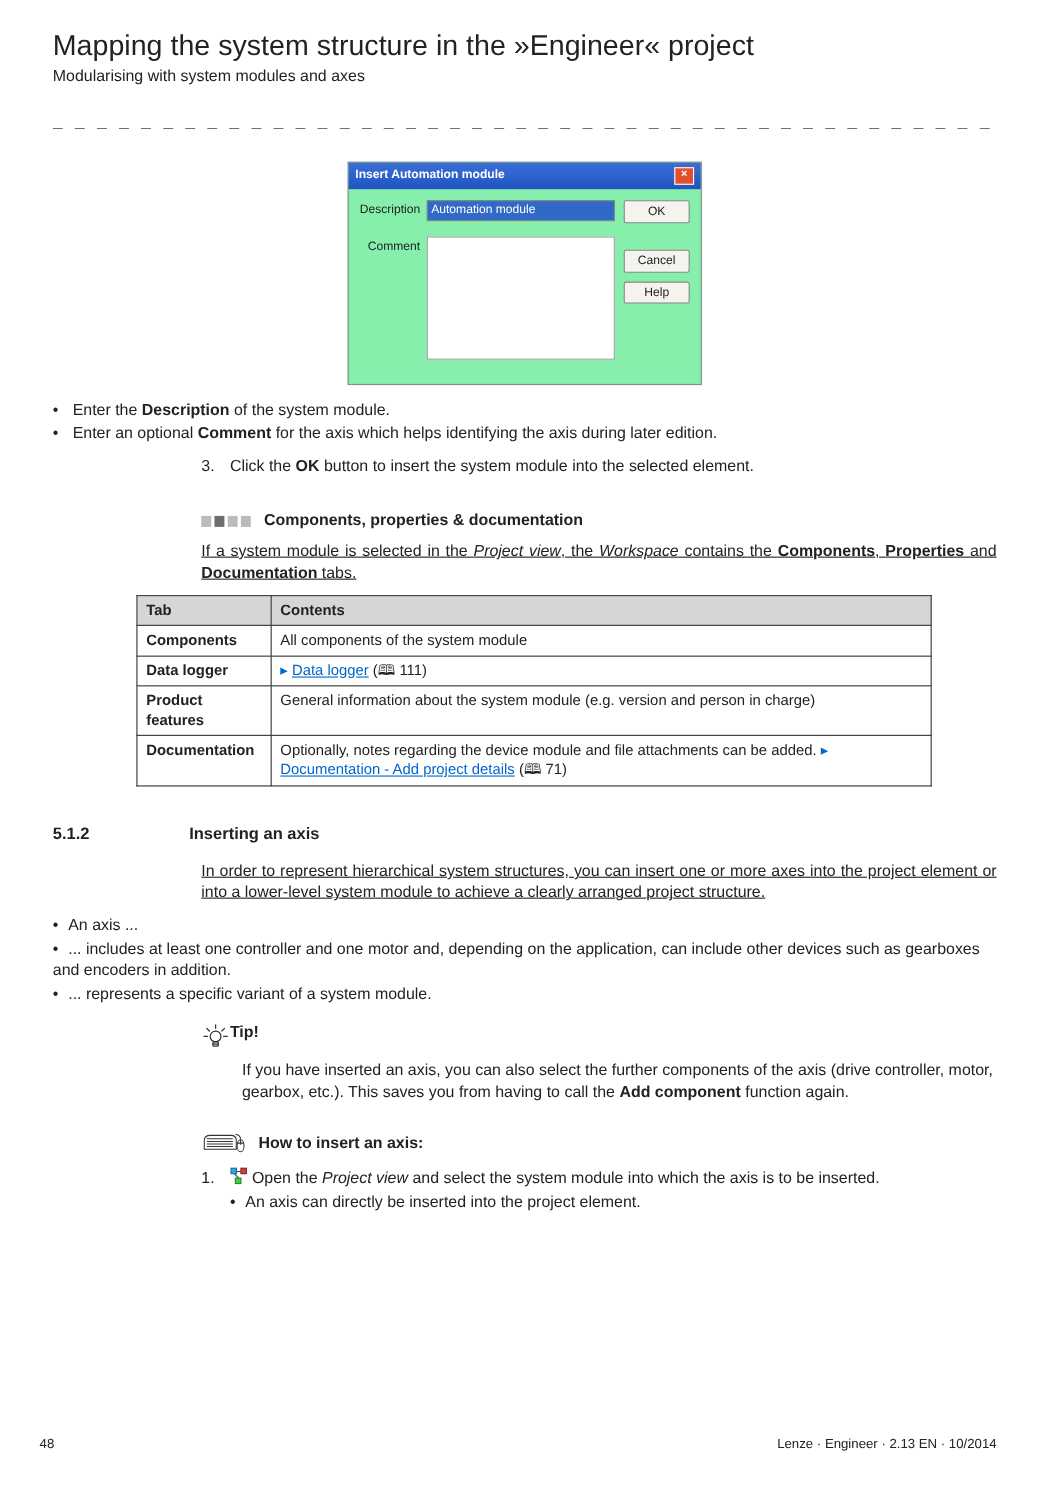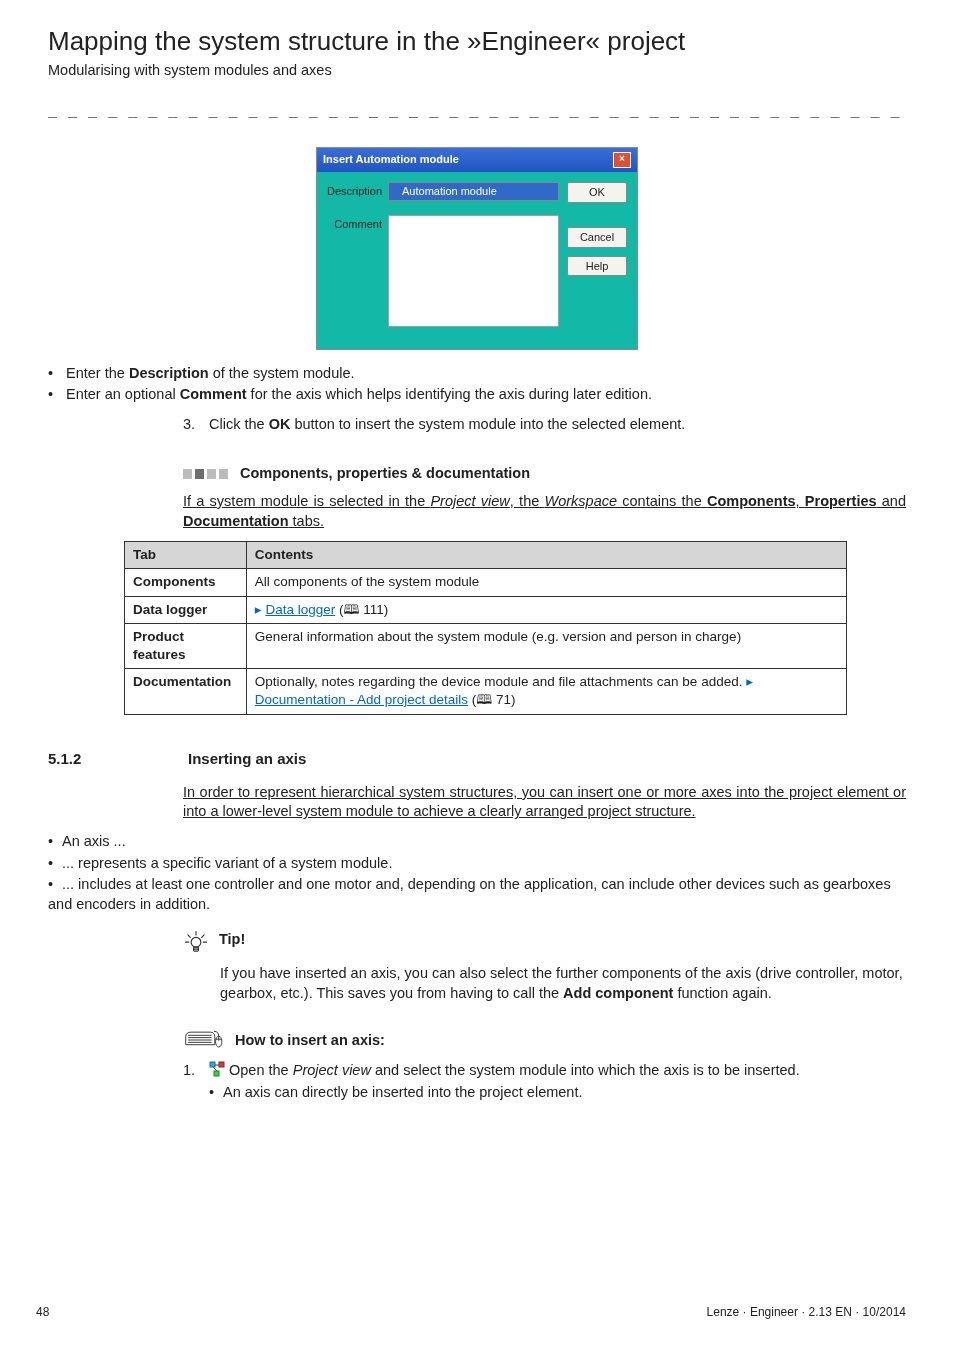--- a/index.html
+++ b/index.html
@@ -38,21 +38,21 @@
     white-space: nowrap;
     overflow: hidden;
     margin: 6px 0 28px 0;
   }
 
   
   .dialog {
     width: 320px;
     margin: 0 auto 14px auto;
     border: 1px solid #8b8b8b;
-    background: #14b8a6;
+    background: #86efac;
     font-family: Tahoma, sans-serif;
     font-size: 11px;
     box-shadow: 1px 1px 0 rgba(0,0,0,0.05);
   }
   .dlg-title {
     background: linear-gradient(#3b6fd6, #1f54c2);
     color: #fff;
     font-weight: bold;
     padding: 4px 6px;
     display: flex;
@@ -90,21 +90,21 @@
     width: 55px;
     text-align: right;
     padding-top: 2px;
     font-size: 11px;
   }
   .dlg-input {
     flex: 1;
     background: #3169c6;
     color: #fff;
     border: 1px solid #888;
-    padding: 1px 13px;
+    padding: 1px 3px;
     font-size: 11px;
   }
   .dlg-textarea {
     flex: 1;
     height: 110px;
     border: 1px solid #a0a0a0;
     background: #fff;
   }
   .dlg-buttons {
     width: 60px;
@@ -165,35 +165,34 @@
   table.tbl th {
     background: #d6d6d6;
     font-weight: 700;
   }
   a.link { color: #0066cc; text-decoration: underline; }
   .arrow { color: #0066cc; }
 
   
   .sect-row {
     display: flex;
-    gap: 40px;
+    gap: 24px;
     margin: 34px 0 14px 0;
   }
   .sect-num { font-weight: 700; width: 100px; font-size: 15px; }
   .sect-title { font-weight: 700; font-size: 15px; }
 
   .bullet-l1 { margin-left: 160px; }
   .bullet-l2 { margin-left: 185px; }
   .bl { margin: 2px 0; }
   .dot { display:inline-block; width: 14px; }
 
   .tip-row {
     display: flex;
     align-items: flex-start;
-    gap: 10px;
     margin: 16px 0 8px 135px;
   }
   .tip-text { margin: 4px 0 0 172px; }
 
   .howto-row {
     display: flex;
     align-items: center;
     gap: 12px;
     margin: 26px 0 10px 135px;
   }
@@ -329,22 +328,22 @@
     </table>
 
   <div class="sect-row">
     <div class="sect-num">5.1.2</div>
     <div class="sect-title">Inserting an axis</div>
   </div>
 
   <div class="para">In order to represent hierarchical system structures, you can insert one or more axes into the project element or into a lower-level system module to achieve a clearly arranged project structure.</div>
 
   <div class="bl bullet-l1"><span class="dot">•</span><span>An axis ...</span></div>
+  <div class="bl bullet-l2"><span class="dot">•</span><span>... includes at least one controller and one motor and, depending on the application, can include other devices such as gearboxes and encoders in addition.</span></div>
   <div class="bl bullet-l2"><span class="dot">•</span><span>... represents a specific variant of a system module.</span></div>
-  <div class="bl bullet-l2"><span class="dot">•</span><span>... includes at least one controller and one motor and, depending on the application, can include other devices such as gearboxes and encoders in addition.</span></div>
 
   <div class="tip-row">
     <span class="icon-bulb">
       <svg viewBox="0 0 32 32">
         <g stroke="#333" stroke-width="1.4" fill="none" stroke-linecap="round">
           <line x1="16" y1="2" x2="16" y2="6"></line>
           <line x1="6" y1="6" x2="9" y2="9"></line>
           <line x1="26" y1="6" x2="23" y2="9"></line>
           <line x1="3" y1="15" x2="7" y2="15"></line>
           <line x1="29" y1="15" x2="25" y2="15"></line>

